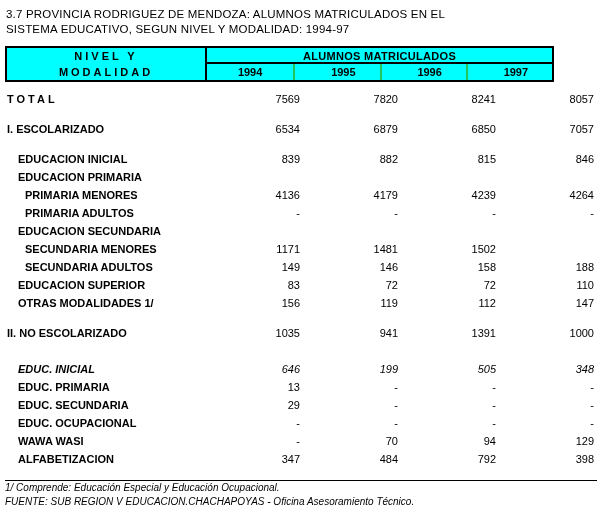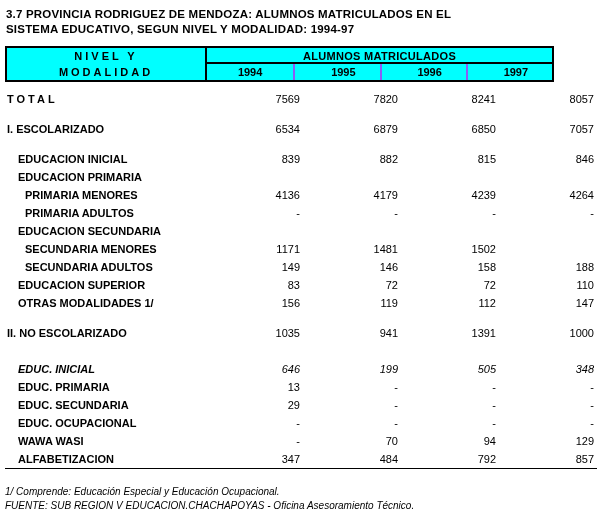--- a/index.html
+++ b/index.html
@@ -14,21 +14,21 @@
     height: 513px;
     overflow: hidden;
   }
   .page {
     box-sizing: border-box;
     width: 602px;
     height: 513px;
     padding: 5px 5px 0 5px;
   }
   .title {
-    font-weight: bold;
+    font-weight: normal;
     font-size: 11.5px;
     line-height: 15px;
     margin: 2px 0 9px 1px;
     letter-spacing: 0.2px;
   }
   
   .grid-head {
     display: grid;
     grid-template-columns: 200px 1fr 1fr 1fr 1fr;
     grid-template-rows: 16px 16px;
@@ -53,21 +53,21 @@
     justify-content: center;
     letter-spacing: 3px;
   }
   .group-cell {
     grid-column: 2 / 6;
     grid-row: 1;
     border-bottom: 2px solid #000;
     letter-spacing: 0.3px;
   }
   .year-cell { grid-row: 2; }
-  .year-cell.bordered { border-left: 2px solid #8b5cf6; padding-left: 12px; }
+  .year-cell.bordered { border-left: 2px solid #22c55e; padding-left: 12px; }
   
   .tbody { margin-top: 8px; width: 592px; }
   .trow {
     display: grid;
     grid-template-columns: 200px 1fr 1fr 1fr 1fr;
     height: 18px;
     line-height: 18px;
     font-size: 11px;
   }
   .trow.gap-lg { margin-top: 12px; }
@@ -81,23 +81,24 @@
   .trow.level-0 .rlabel { padding-left: 2px; }
   .trow.level-1 .rlabel { padding-left: 13px; }
   .trow.level-2 .rlabel { padding-left: 20px; }
   .rval {
     text-align: right;
     padding-right: 3px;
     font-weight: normal;
   }
   
   .footnotes {
+    margin-top: 12px;
     width: 592px;
     border-top: 1.5px solid #000;
-    padding-top: 16px;
+    padding-top: 0;
     font-style: italic;
     font-size: 10px;
     line-height: 14px;
   }
 </style>
 </head>
 <body>
 
 <div class="page">
 
@@ -235,21 +236,21 @@
         <div class="rval">-</div>
         <div class="rval">70</div>
         <div class="rval">94</div>
         <div class="rval">129</div>
       </div>
       <div class="trow level-1">
         <div class="rlabel">ALFABETIZACION</div>
         <div class="rval">347</div>
         <div class="rval">484</div>
         <div class="rval">792</div>
-        <div class="rval">857</div>
+        <div class="rval">398</div>
       </div>
     </div>
 
   <div class="footnotes">
     <div>1/ Comprende: Educación Especial y Educación Ocupacional.</div>
     <div>FUENTE: SUB REGION V EDUCACION.CHACHAPOYAS - Oficina Asesoramiento Técnico.</div>
   </div>
 
 </div>
 

